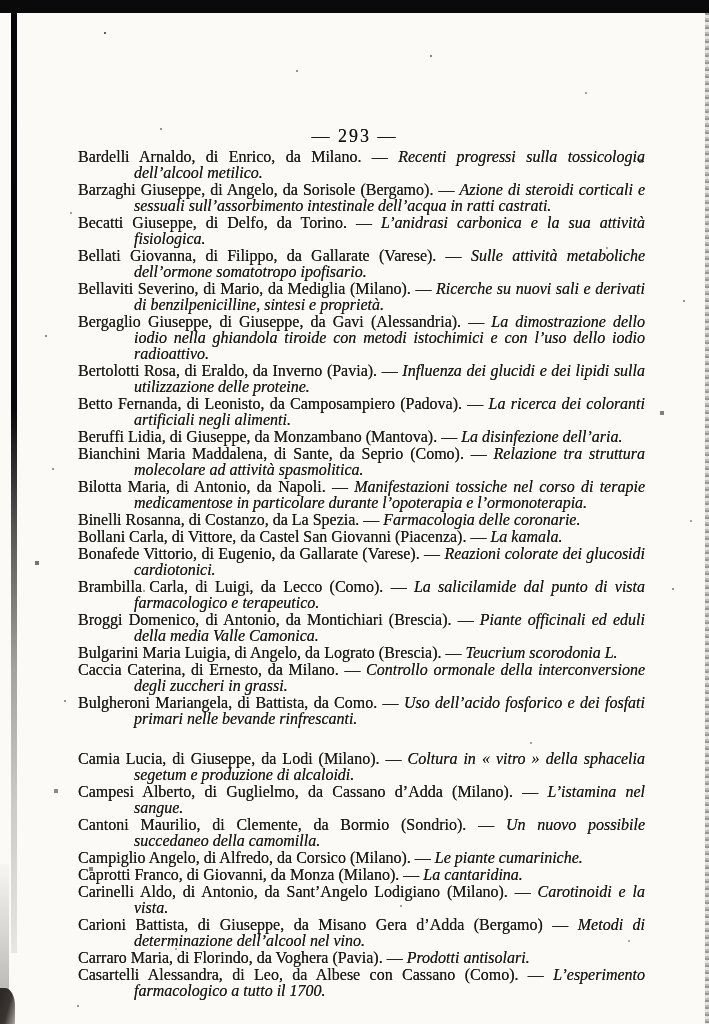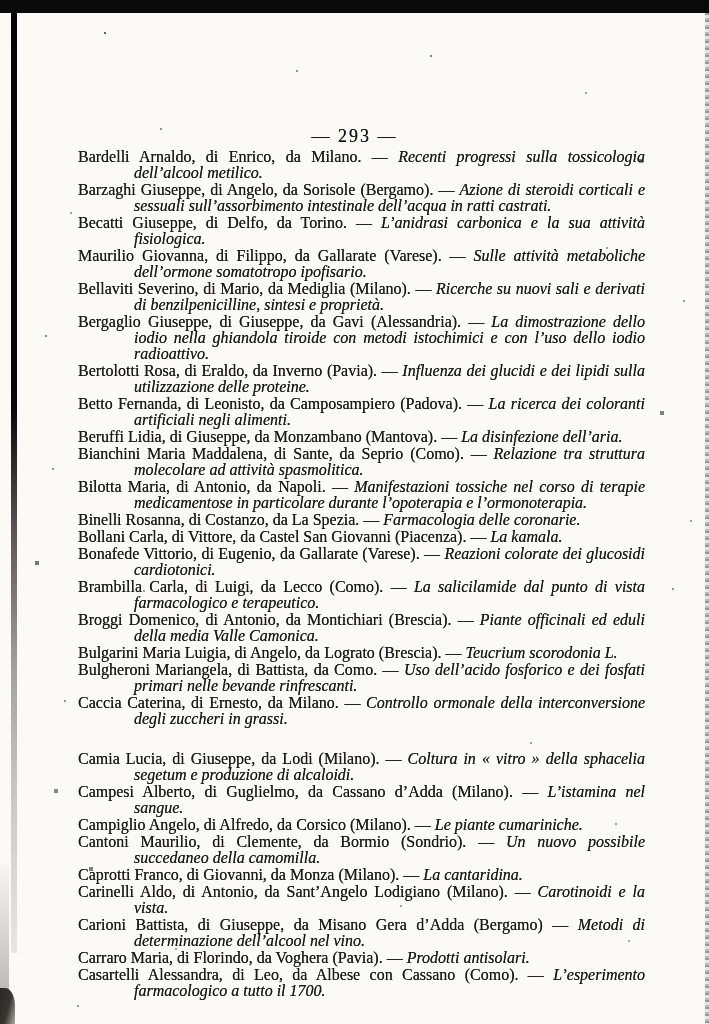--- a/index.html
+++ b/index.html
@@ -132,38 +132,38 @@
 <div class="smudge-bl-haze"></div>
 <div class="smudge-bl"></div>
 <div class="speckles"></div>
 
 <div class="pagenum">— 293 —</div>
 
 <div class="content">
   <p class="entry"><span>Bardelli Arnaldo, di Enrico, da Milano. — </span><span class="it">Recenti progressi sulla tossicologia dell’alcool metilico.</span></p>
   <p class="entry"><span>Barzaghi Giuseppe, di Angelo, da Sorisole (Bergamo). — </span><span class="it">Azione di steroidi corticali e sessuali sull’assorbimento intestinale dell’acqua in ratti castrati.</span></p>
   <p class="entry"><span>Becatti Giuseppe, di Delfo, da Torino. — </span><span class="it">L’anidrasi carbonica e la sua attività fisiologica.</span></p>
-  <p class="entry"><span>Maurilio Giovanna, di Filippo, da Gallarate (Varese). — </span><span class="it">Sulle attività metaboliche dell’ormone somatotropo ipofisario.</span></p>
+  <p class="entry"><span>Bellati Giovanna, di Filippo, da Gallarate (Varese). — </span><span class="it">Sulle attività metaboliche dell’ormone somatotropo ipofisario.</span></p>
   <p class="entry"><span>Bellaviti Severino, di Mario, da Mediglia (Milano). — </span><span class="it">Ricerche su nuovi sali e derivati di benzilpenicilline, sintesi e proprietà.</span></p>
   <p class="entry"><span>Bergaglio Giuseppe, di Giuseppe, da Gavi (Alessandria). — </span><span class="it">La dimostrazione dello iodio nella ghiandola tiroide con metodi istochimici e con l’uso dello iodio radioattivo.</span></p>
   <p class="entry"><span>Bertolotti Rosa, di Eraldo, da Inverno (Pavia). — </span><span class="it">Influenza dei glucidi e dei lipidi sulla utilizzazione delle proteine.</span></p>
   <p class="entry"><span>Betto Fernanda, di Leonisto, da Camposampiero (Padova). — </span><span class="it">La ricerca dei coloranti artificiali negli alimenti.</span></p>
   <p class="entry"><span>Beruffi Lidia, di Giuseppe, da Monzambano (Mantova). — </span><span class="it">La disinfezione dell’aria.</span></p>
   <p class="entry"><span>Bianchini Maria Maddalena, di Sante, da Seprio (Como). — </span><span class="it">Relazione tra struttura molecolare ad attività spasmolitica.</span></p>
   <p class="entry"><span>Bilotta Maria, di Antonio, da Napoli. — </span><span class="it">Manifestazioni tossiche nel corso di terapie medicamentose in particolare durante l’opoterapia e l’ormonoterapia.</span></p>
   <p class="entry"><span>Binelli Rosanna, di Costanzo, da La Spezia. — </span><span class="it">Farmacologia delle coronarie.</span></p>
   <p class="entry"><span>Bollani Carla, di Vittore, da Castel San Giovanni (Piacenza). — </span><span class="it">La kamala.</span></p>
   <p class="entry"><span>Bonafede Vittorio, di Eugenio, da Gallarate (Varese). — </span><span class="it">Reazioni colorate dei glucosidi cardiotonici.</span></p>
   <p class="entry"><span>Brambilla Carla, di Luigi, da Lecco (Como). — </span><span class="it">La salicilamide dal punto di vista farmacologico e terapeutico.</span></p>
   <p class="entry"><span>Broggi Domenico, di Antonio, da Montichiari (Brescia). — </span><span class="it">Piante officinali ed eduli della media Valle Camonica.</span></p>
   <p class="entry"><span>Bulgarini Maria Luigia, di Angelo, da Lograto (Brescia). — </span><span class="it">Teucrium scorodonia L.</span></p>
+  <p class="entry"><span>Caccia Caterina, di Ernesto, da Milano. — </span><span class="it">Controllo ormonale della interconversione degli zuccheri in grassi.</span></p>
   <p class="entry"><span>Bulgheroni Mariangela, di Battista, da Como. — </span><span class="it">Uso dell’acido fosforico e dei fosfati primari nelle bevande rinfrescanti.</span></p>
-  <p class="entry"><span>Caccia Caterina, di Ernesto, da Milano. — </span><span class="it">Controllo ormonale della interconversione degli zuccheri in grassi.</span></p>
   <p class="entry gap"><span>Camia Lucia, di Giuseppe, da Lodi (Milano). — </span><span class="it">Coltura in « vitro » della sphacelia segetum e produzione di alcaloidi.</span></p>
   <p class="entry"><span>Campesi Alberto, di Guglielmo, da Cassano d’Adda (Milano). — </span><span class="it">L’istamina nel sangue.</span></p>
+  <p class="entry"><span>Cantoni Maurilio, di Clemente, da Bormio (Sondrio). — </span><span class="it">Un nuovo possibile succedaneo della camomilla.</span></p>
   <p class="entry"><span>Campiglio Angelo, di Alfredo, da Corsico (Milano). — </span><span class="it">Le piante cumariniche.</span></p>
-  <p class="entry"><span>Cantoni Maurilio, di Clemente, da Bormio (Sondrio). — </span><span class="it">Un nuovo possibile succedaneo della camomilla.</span></p>
   <p class="entry"><span>Caprotti Franco, di Giovanni, da Monza (Milano). — </span><span class="it">La cantaridina.</span></p>
   <p class="entry"><span>Carinelli Aldo, di Antonio, da Sant’Angelo Lodigiano (Milano). — </span><span class="it">Carotinoidi e la vista.</span></p>
   <p class="entry"><span>Carioni Battista, di Giuseppe, da Misano Gera d’Adda (Bergamo) — </span><span class="it">Metodi di determinazione dell’alcool nel vino.</span></p>
   <p class="entry"><span>Carraro Maria, di Florindo, da Voghera (Pavia). — </span><span class="it">Prodotti antisolari.</span></p>
   <p class="entry"><span>Casartelli Alessandra, di Leo, da Albese con Cassano (Como). — </span><span class="it">L’esperimento farmacologico a tutto il 1700.</span></p>
 </div>
 
 </body></html>

